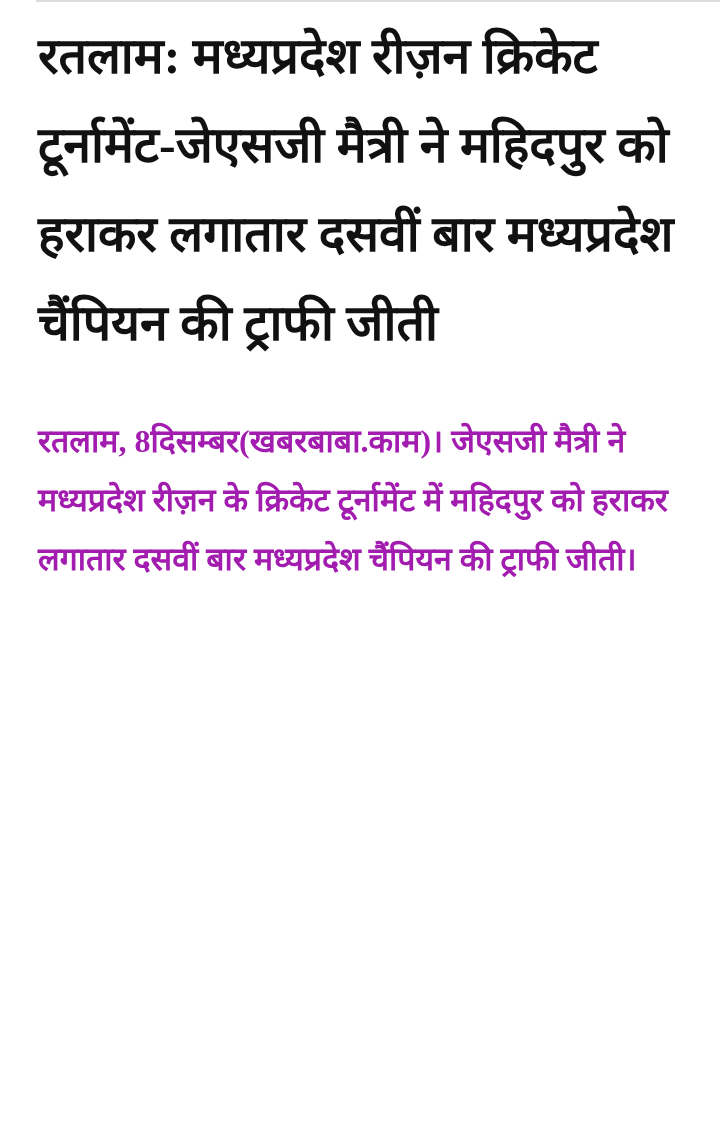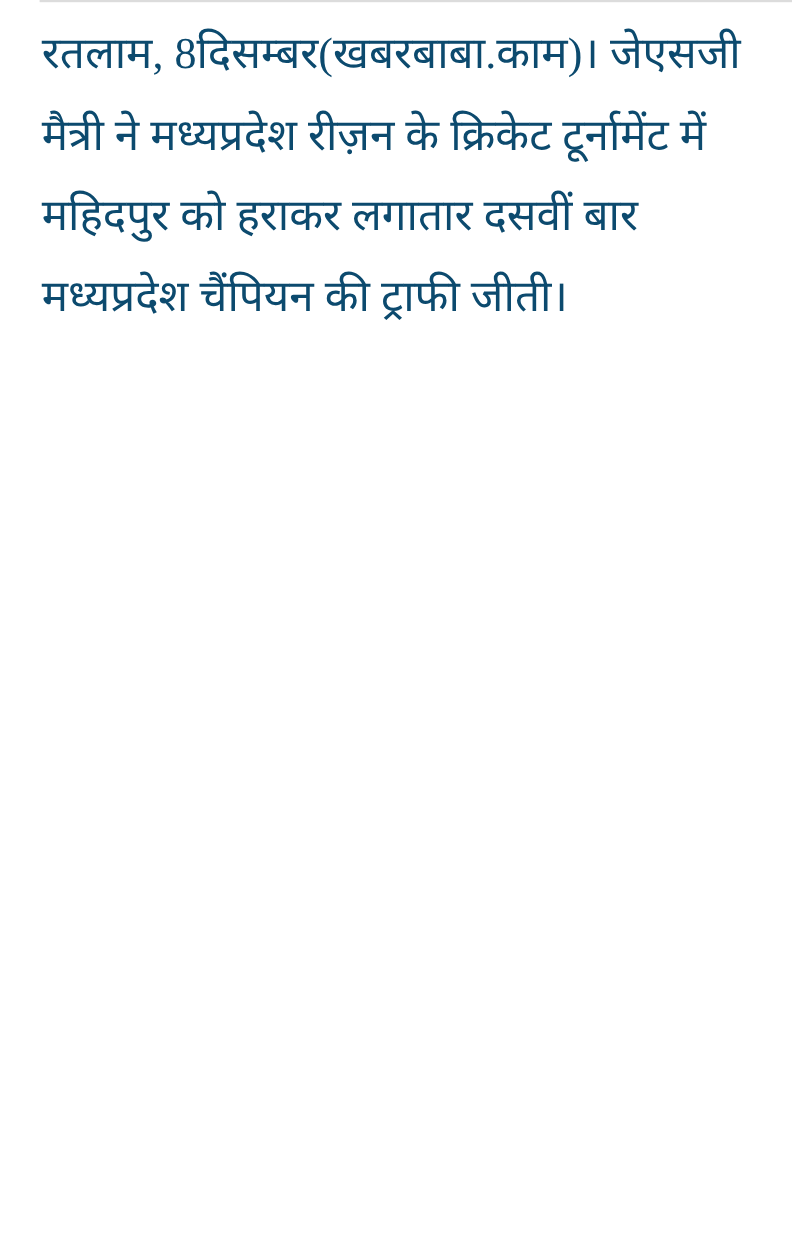--- a/index.html
+++ b/index.html
@@ -29,31 +29,32 @@
   .headline {
     margin: 0 0 44px 0;
     font-size: 50px;
     line-height: 1.78;
     font-weight: 700;
     color: #111111;
     letter-spacing: 0;
   }
   .para {
     margin: 0 0 36px 0;
-    font-size: 40px;
+    font-size: 32px;
     line-height: 1.84;
-    font-weight: 400;
-    color: #0c4a6e;
+    font-weight: 700;
+    color: #a21caf;
   }
   .para:last-child {
     margin-bottom: 0;
   }
 </style>
 </head>
 <body>
 
 <div class="top-divider"></div>
 
 <main class="article">
+  <h1 class="headline">रतलाम: मध्यप्रदेश रीज़न क्रिकेट टूर्नामेंट-जेएसजी मैत्री ने महिदपुर को हराकर लगातार दसवीं बार मध्यप्रदेश चैंपियन की ट्राफी जीती</h1>
 
   <p class="para">रतलाम, 8दिसम्बर(खबरबाबा.काम)। जेएसजी मैत्री ने मध्यप्रदेश रीज़न के क्रिकेट टूर्नामेंट में महिदपुर को हराकर लगातार दसवीं बार मध्यप्रदेश चैंपियन की ट्राफी जीती।</p>
 
 </main>
 
 </body></html>

